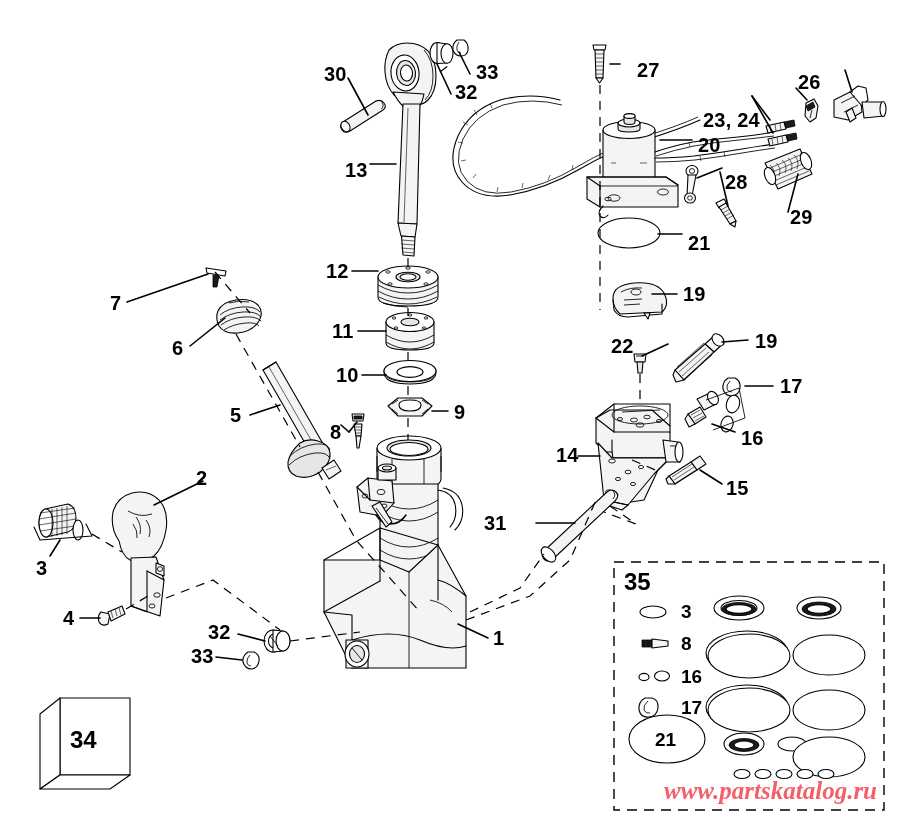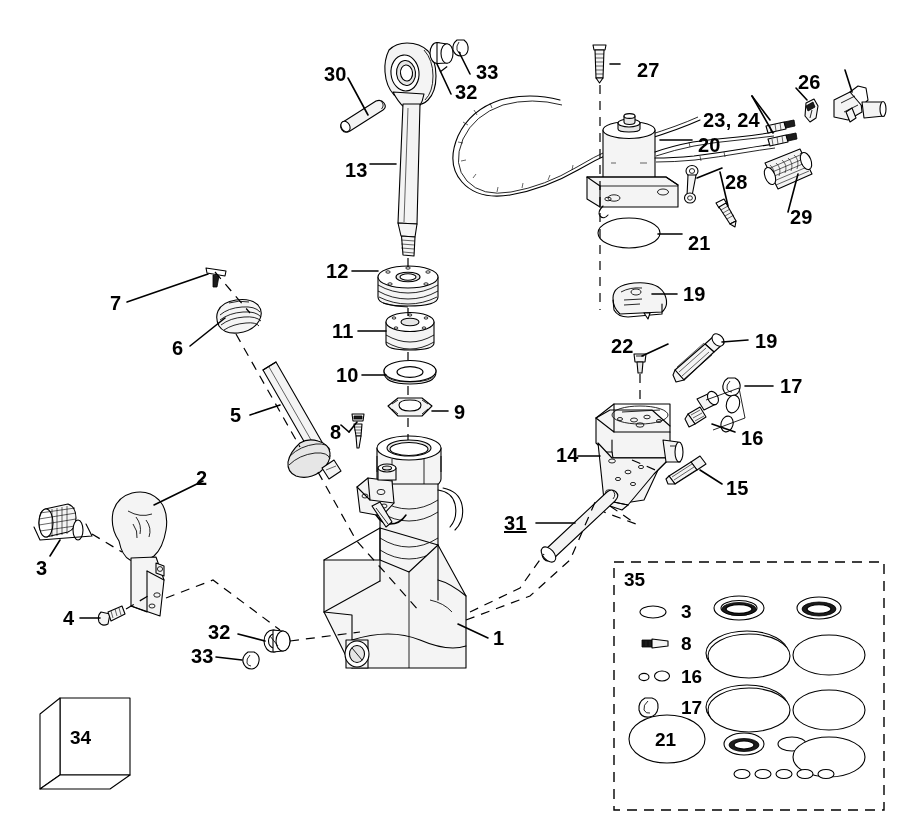--- a/index.html
+++ b/index.html
@@ -38,21 +38,21 @@
     font-weight:bold;
     font-size:19px;
     color:#000000;
     line-height:1;
     white-space:nowrap;
   }
   .boxnum{
     position:absolute;
     font-family:"Liberation Sans", sans-serif;
     font-weight:bold;
-    font-size:19px;
+    font-size:24px;
     color:#000000;
     line-height:1;
   }
   #watermark{
     position:absolute;
     left:664px;
     top:777px;
     font-family:"Liberation Serif", serif;
     font-style:italic;
     font-weight:bold;
@@ -711,30 +711,31 @@
   <span class="callout" style="left:755px;top:331px;">19</span>
   <span class="callout" style="left:336px;top:365px;">10</span>
   <span class="callout" style="left:780px;top:376px;">17</span>
   <span class="callout" style="left:454px;top:402px;">9</span>
   <span class="callout" style="left:230px;top:405px;">5</span>
   <span class="callout" style="left:330px;top:422px;">8</span>
   <span class="callout" style="left:741px;top:428px;">16</span>
   <span class="callout" style="left:556px;top:445px;">14</span>
   <span class="callout" style="left:726px;top:478px;">15</span>
   <span class="callout" style="left:196px;top:468px;">2</span>
-  <span class="callout" style="left:504px;top:513px;text-decoration:underline;">31</span>
+  <span class="callout" style="left:484px;top:513px;">31</span>
   <span class="callout" style="left:36px;top:558px;">3</span>
   <span class="callout" style="left:63px;top:608px;">4</span>
   <span class="callout" style="left:208px;top:622px;">32</span>
   <span class="callout" style="left:493px;top:628px;">1</span>
   <span class="callout" style="left:191px;top:646px;">33</span>
 
   <span class="boxnum" style="left:70px;top:728px;">34</span>
   <span class="boxnum" style="left:624px;top:570px;">35</span>
 
   <span class="kitlabel" style="left:681px;top:602px;">3</span>
   <span class="kitlabel" style="left:681px;top:634px;">8</span>
   <span class="kitlabel" style="left:681px;top:667px;">16</span>
   <span class="kitlabel" style="left:681px;top:698px;">17</span>
   <span class="kitlabel" style="left:655px;top:730px;">21</span>
 
+  <div id="watermark">www.partskatalog.ru</div>
 
 </div>
 
 </body></html>

